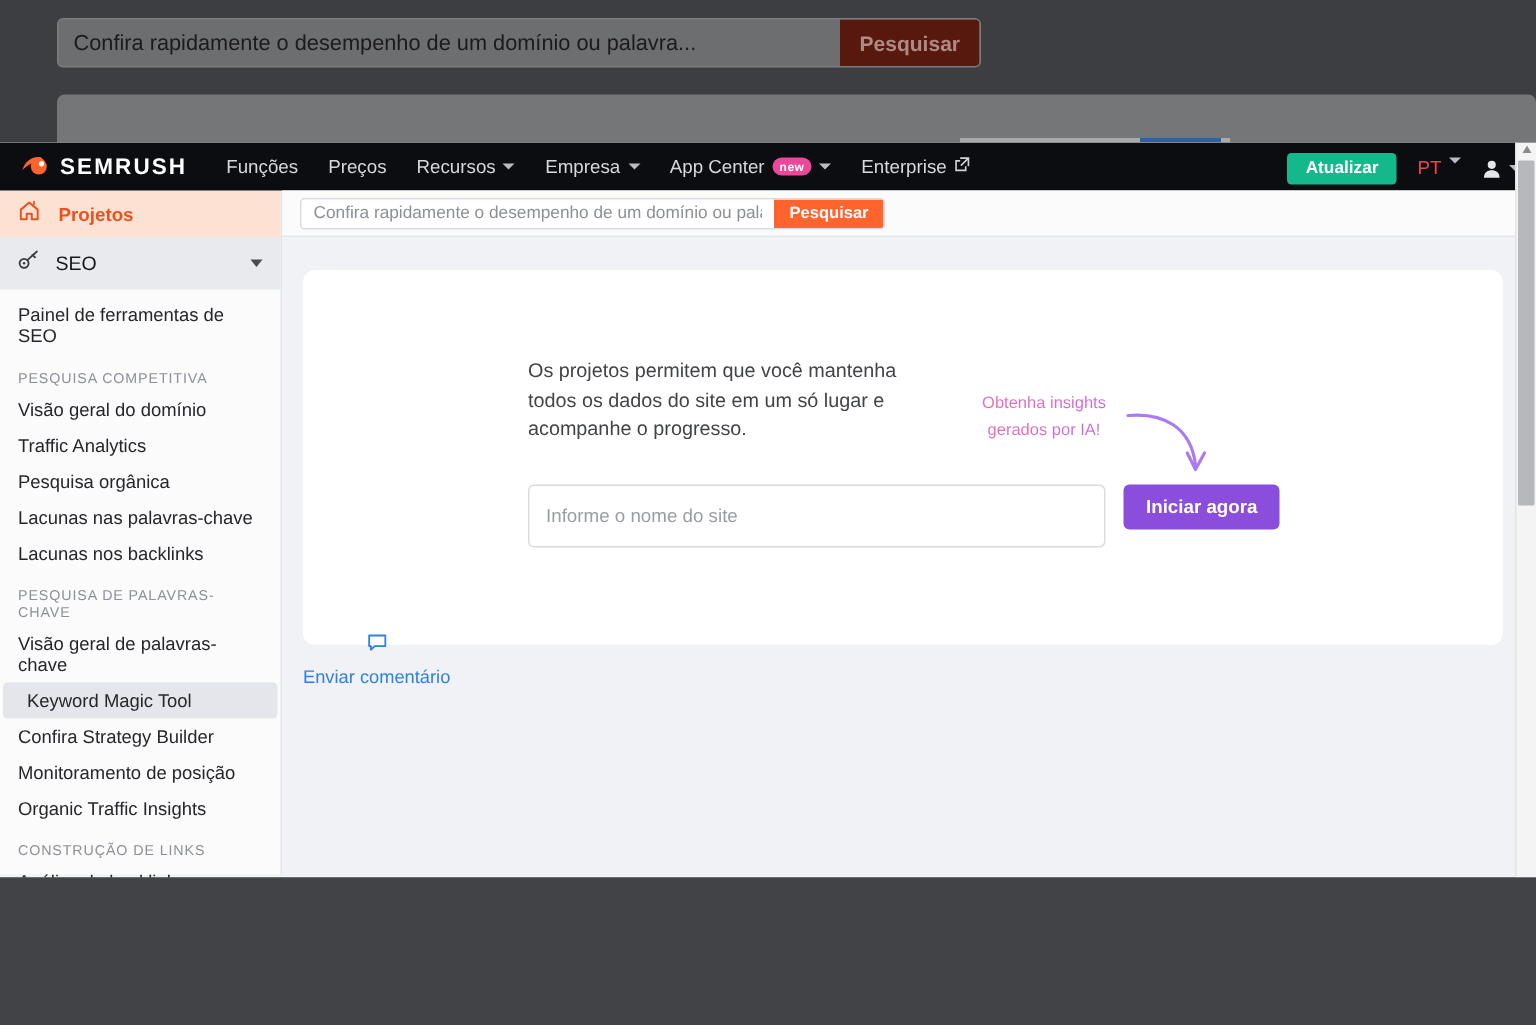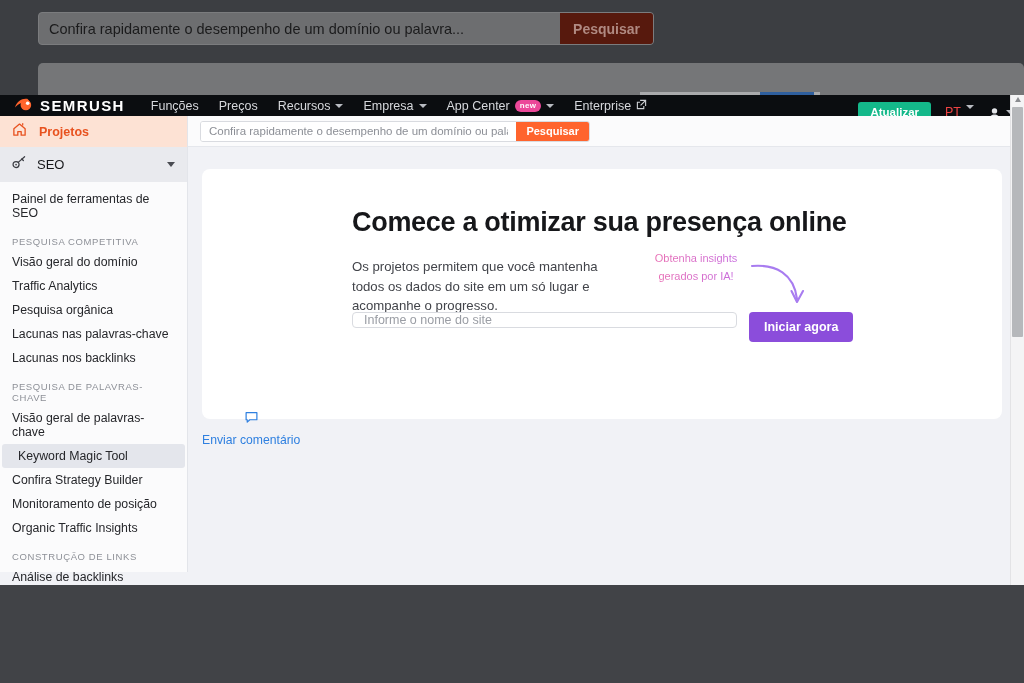--- a/index.html
+++ b/index.html
@@ -52,21 +52,21 @@
 
   
   #app {
     position: absolute; left: 0; top: 95px;
     width: 1024px; height: 490px;
     background: #f1f2f6; overflow: hidden;
   }
 
   
   .topnav {
-    position: relative; height: 21px; background: #0b0d10;
+    position: relative; height: 32px; background: #0b0d10;
     display: flex; align-items: center; padding-left: 14px;
     color: #e9eaec;
   }
   .logo { display: flex; align-items: center; gap: 7px; margin-right: 26px; }
   .logo-mark { width: 19px; height: 19px; position: relative; }
   .logo-text {
     font-size: 15px; font-weight: 700; letter-spacing: 1.4px; color: #fff;
   }
   .navitem {
     font-size: 12.5px; color: #d6d8dc; margin-right: 20px;
@@ -165,21 +165,21 @@
   }
   .ai-note {
     position: absolute; left: 434px; top: 80px; width: 120px;
     text-align: center; font-size: 11px; line-height: 18px;
     background: linear-gradient(90deg,#f06ea9 0%, #c06ae8 100%);
     -webkit-background-clip: text; background-clip: text; color: transparent;
   }
   .ai-arrow { position: absolute; left: 548px; top: 88px; }
   .form-row { position: absolute; left: 150px; top: 143px; display: flex; gap: 12px; }
   .site-input {
-    width: 385px; height: 16px; border: 1px solid #d9dbe0; border-radius: 4px;
+    width: 385px; height: 42px; border: 1px solid #d9dbe0; border-radius: 4px;
     font-size: 12.5px; padding: 0 11px; color: #3b3d42; outline: none;
     font-family: "Liberation Sans", sans-serif; background: #fff;
   }
   .site-input::placeholder { color: #9a9da4; }
   .btn-start {
     background: #8b4ddb; color: #fff; border: none; border-radius: 4px;
     font-size: 12.5px; font-weight: 600; padding: 0 15px; height: 30px;
     cursor: pointer; font-family: "Liberation Sans", sans-serif;
   }
 
@@ -339,21 +339,20 @@
       <div class="content">
 
         <div class="searchbar-row">
           <div class="searchbox">
             <input type="text" placeholder="Confira rapidamente o desempenho de um domínio ou palavra..." style="">
             <button class="btn-search">Pesquisar</button>
           </div>
         </div>
 
         <div class="card">
-          <h1>Comece a otimizar sua presença online</h1>
           <div class="desc">Os projetos permitem que você mantenha todos os dados do site em um só lugar e acompanhe o progresso.</div>
 
           <div class="ai-note">Obtenha insights gerados por IA!</div>
 
           <span class="ai-arrow">
             <svg width="60" height="58" viewBox="0 0 60 58">
               <path d="M2 9 C26 7, 44 17, 47 42" stroke="#a87cf0" stroke-width="2.1" fill="none" stroke-linecap="round"></path>
               <path d="M41.5 34 L47 45 L53 34" stroke="#a87cf0" stroke-width="2.1" fill="none" stroke-linecap="round" stroke-linejoin="round"></path>
             </svg>
           </span>

